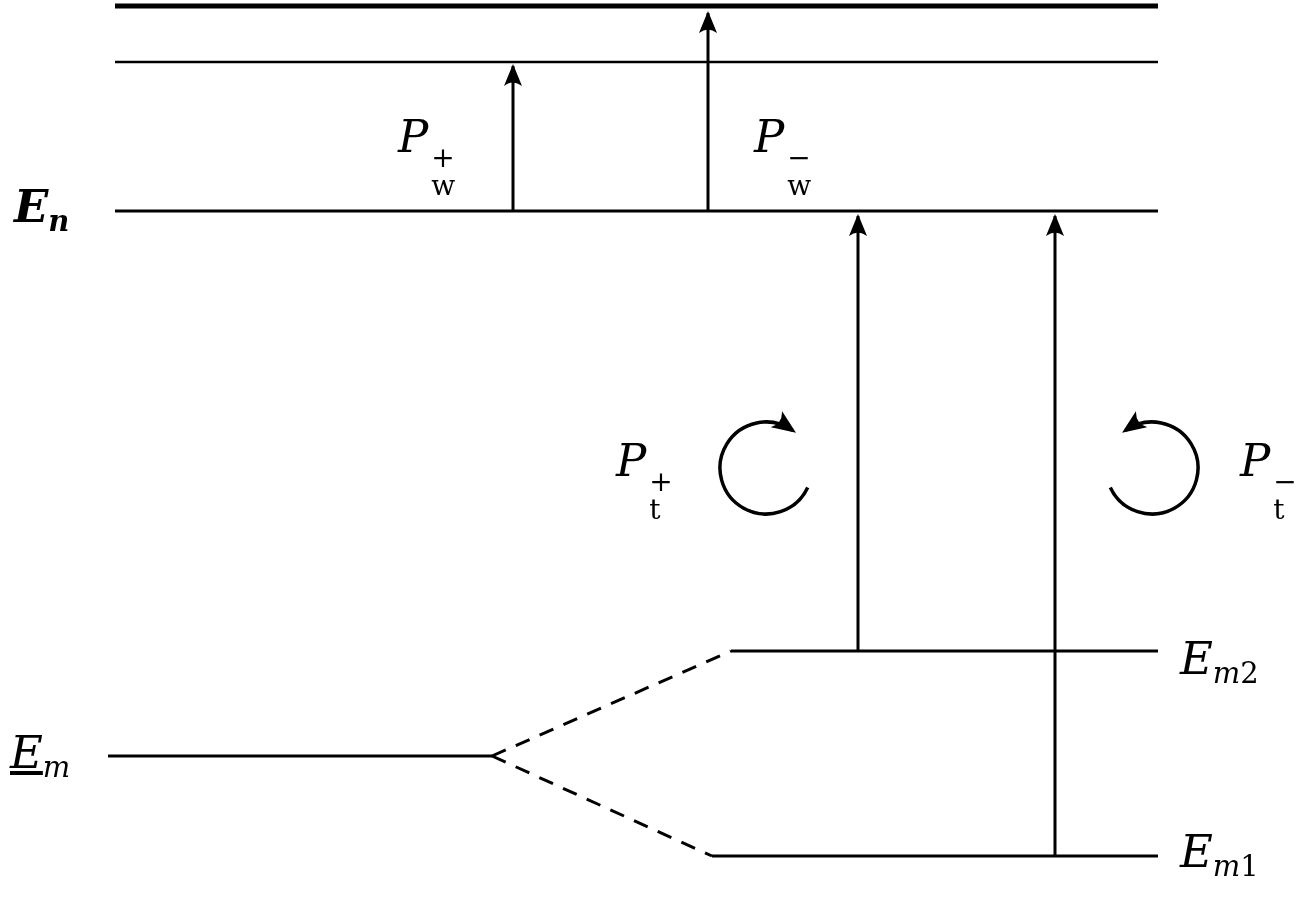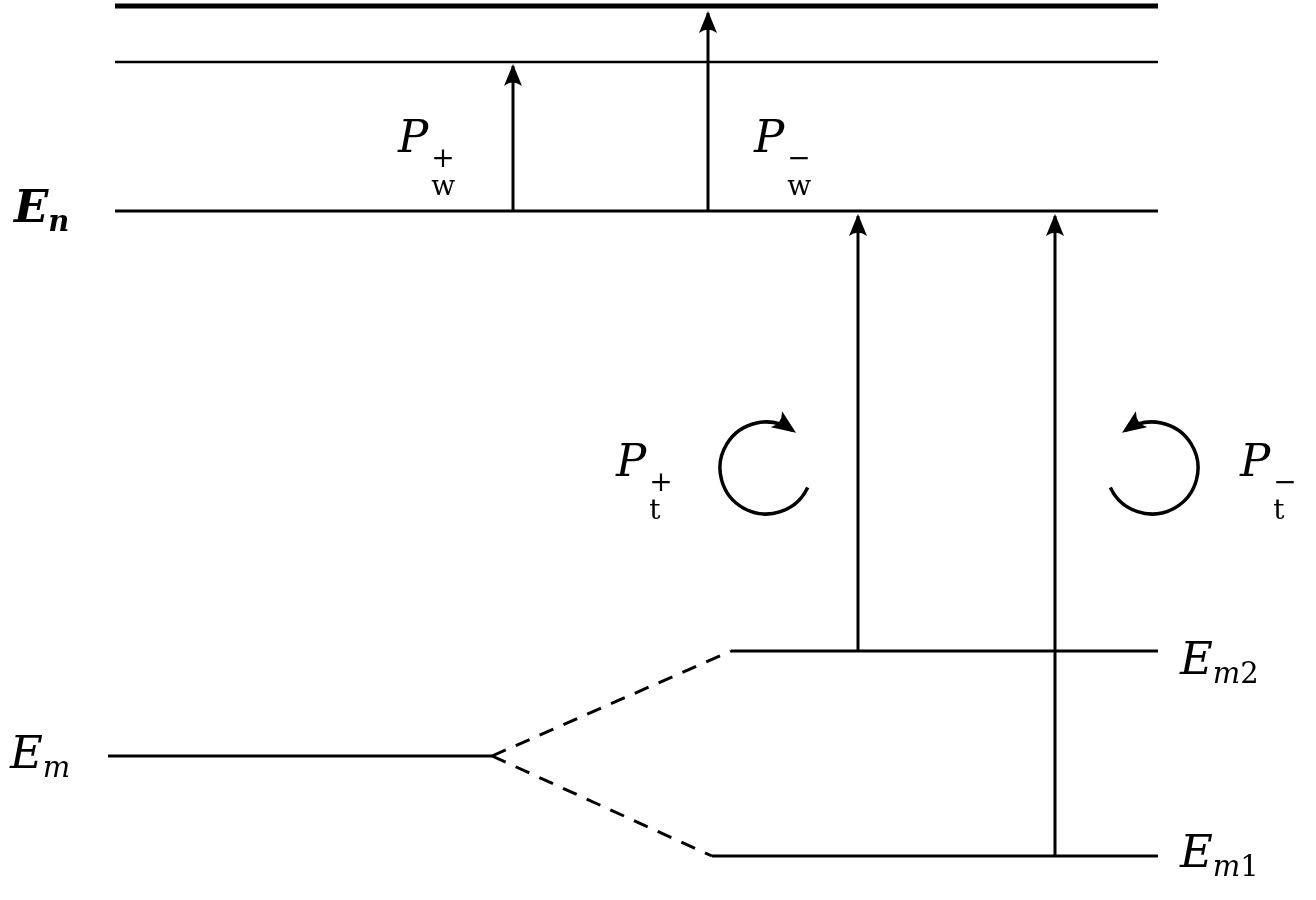--- a/index.html
+++ b/index.html
@@ -67,21 +67,21 @@
     <line x1="1055" y1="856" x2="1055" y2="216" stroke-width="3" marker-end="url(#arrow)" stroke="#000000"></line>
 
     <path d="M 807.7 487.4 A 46 46 0 1 1 792.4 430.3" fill="none" stroke-width="3.5" marker-end="url(#arrowc)" stroke="#000000"></path>
     <path d="M 1110.3 487.4 A 46 46 0 1 0 1125.6 430.3" fill="none" stroke-width="3.5" marker-end="url(#arrowc)" stroke="#000000"></path>
   </svg>
 
   <div class="mlabel" style="left:14px;top:184px;font-weight:bold;">
     <span class="mbase">E</span><span class="msubinline">n</span>
   </div>
 
-  <div class="mlabel" style="left:10px;top:730px;">
+  <div class="mlabel" style="left:10px;top:730px;text-decoration:underline;">
     <span class="mbase">E</span><span class="msubinline">m</span>
   </div>
 
   <div class="mlabel" style="left:1180px;top:624px;margin-top:12px;">
     <span class="mbase">E</span><span class="msubinline">m</span><span class="msubnum">2</span>
   </div>
 
   <div class="mlabel" style="left:1180px;top:829px;">
     <span class="mbase">E</span><span class="msubinline">m</span><span class="msubnum">1</span>
   </div>

